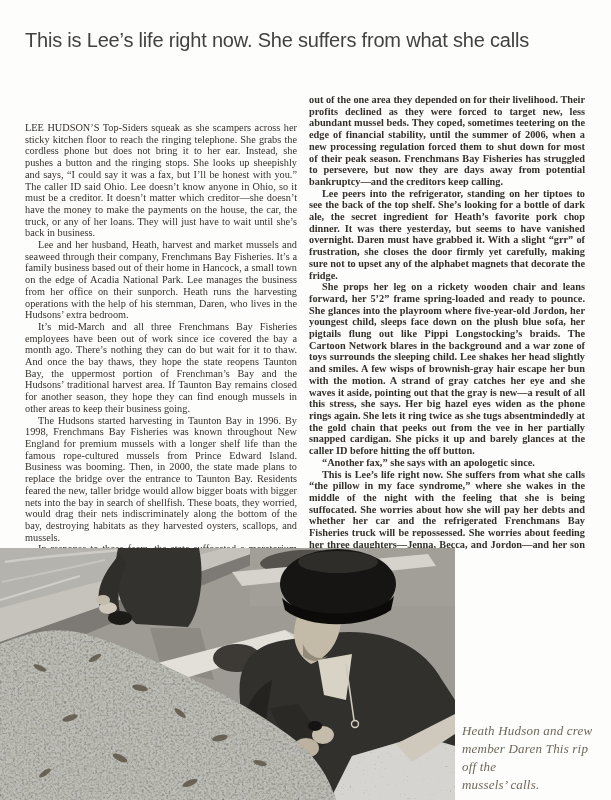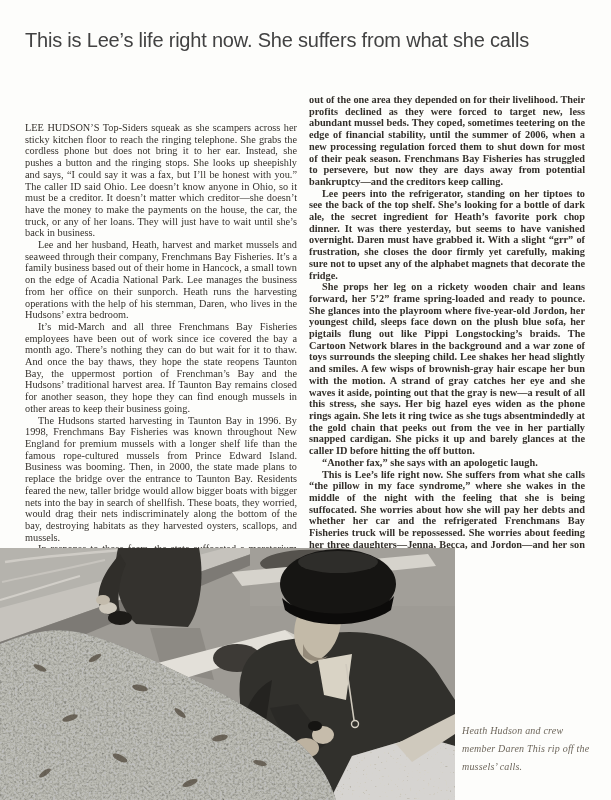--- a/index.html
+++ b/index.html
@@ -23,41 +23,41 @@
   .column.right{left:309px;width:276px;font-weight:bold;}
   .column p{margin:0;text-indent:13px;hyphens:none;}
   .column p.noindent{text-indent:0;}
   figure.photo{
     position:absolute;left:0;top:548px;width:455px;height:252px;
     margin:0;padding:0;line-height:0;
   }
   .photo-caption{
     position:absolute;left:462px;top:722px;width:140px;
     font-family:"Liberation Serif", serif;font-style:italic;
-    font-size:10px;line-height:18px;color:#6e675c;letter-spacing:0.2px;
+    font-size:13px;line-height:18px;color:#6e675c;letter-spacing:0.2px;
   }
 </style>
 </head>
 <body>
 
 <h1 class="page-title">This is Lee’s life right now. She suffers from what she calls</h1>
 
 <div class="column left">
   <p class="noindent">LEE HUDSON’S Top-Siders squeak as she scampers across her sticky kitchen floor to reach the ringing telephone. She grabs the cordless phone but does not bring it to her ear. Instead, she pushes a button and the ringing stops. She looks up sheepishly and says, “I could say it was a fax, but I’ll be honest with you.” The caller ID said Ohio. Lee doesn’t know anyone in Ohio, so it must be a creditor. It doesn’t matter which creditor—she doesn’t have the money to make the payments on the house, the car, the truck, or any of her loans. They will just have to wait until she’s back in business.</p>
   <p>Lee and her husband, Heath, harvest and market mussels and seaweed through their company, Frenchmans Bay Fisheries. It’s a family business based out of their home in Hancock, a small town on the edge of Acadia National Park. Lee manages the business from her office on their sunporch. Heath runs the harvesting operations with the help of his sternman, Daren, who lives in the Hudsons’ extra bedroom.</p>
   <p>It’s mid-March and all three Frenchmans Bay Fisheries employees have been out of work since ice covered the bay a month ago. There’s nothing they can do but wait for it to thaw. And once the bay thaws, they hope the state reopens Taunton Bay, the uppermost portion of Frenchman’s Bay and the Hudsons’ traditional harvest area. If Taunton Bay remains closed for another season, they hope they can find enough mussels in other areas to keep their business going.</p>
   <p>The Hudsons started harvesting in Taunton Bay in 1996. By 1998, Frenchmans Bay Fisheries was known throughout New England for premium mussels with a longer shelf life than the famous rope-cultured mussels from Prince Edward Island. Business was booming. Then, in 2000, the state made plans to replace the bridge over the entrance to Taunton Bay. Residents feared the new, taller bridge would allow bigger boats with bigger nets into the bay in search of shellfish. These boats, they worried, would drag their nets indiscriminately along the bottom of the bay, destroying habitats as they harvested oysters, scallops, and mussels.</p>
   <p>In response to those fears, the state suffocated a moratorium on all dragging in Taunton Bay, kicking the Hudsons and their small dragger</p>
 </div>
 
 <div class="column right">
   <p class="noindent">out of the one area they depended on for their livelihood. Their profits declined as they were forced to target new, less abundant mussel beds. They coped, sometimes teetering on the edge of financial stability, until the summer of 2006, when a new processing regulation forced them to shut down for most of their peak season. Frenchmans Bay Fisheries has struggled to persevere, but now they are days away from potential bankruptcy—and the creditors keep calling.</p>
   <p>Lee peers into the refrigerator, standing on her tiptoes to see the back of the top shelf. She’s looking for a bottle of dark ale, the secret ingredient for Heath’s favorite pork chop dinner. It was there yesterday, but seems to have vanished overnight. Daren must have grabbed it. With a slight “grr” of frustration, she closes the door firmly yet carefully, making sure not to upset any of the alphabet magnets that decorate the fridge.</p>
   <p>She props her leg on a rickety wooden chair and leans forward, her 5’2” frame spring-loaded and ready to pounce. She glances into the playroom where five-year-old Jordon, her youngest child, sleeps face down on the plush blue sofa, her pigtails flung out like Pippi Longstocking’s braids. The Cartoon Network blares in the background and a war zone of toys surrounds the sleeping child. Lee shakes her head slightly and smiles. A few wisps of brownish-gray hair escape her bun with the motion. A strand of gray catches her eye and she waves it aside, pointing out that the gray is new—a result of all this stress, she says. Her big hazel eyes widen as the phone rings again. She lets it ring twice as she tugs absentmindedly at the gold chain that peeks out from the vee in her partially snapped cardigan. She picks it up and barely glances at the caller ID before hitting the off button.</p>
-  <p>“Another fax,” she says with an apologetic laugh.</p>
+  <p>“Another fax,” she says with an apologetic since.</p>
   <p>This is Lee’s life right now. She suffers from what she calls “the pillow in my face syndrome,” where she wakes in the middle of the night with the feeling that she is being suffocated. She worries about how she will pay her debts and whether her car and the refrigerated Frenchmans Bay Fisheries truck will be repossessed. She worries about feeding her three daughters—Jenna, Becca, and Jordon—and her son Brandon,</p>
 </div>
 
 <figure class="photo">
   <svg width="455" height="252" viewBox="0 0 455 252" xmlns="http://www.w3.org/2000/svg">
     <defs>
       <filter id="musselTex" x="-5%" y="-5%" width="110%" height="110%">
         <feTurbulence type="fractalNoise" baseFrequency="0.45" numOctaves="3" seed="11" result="n"></feTurbulence>
         <feColorMatrix in="n" type="matrix" values="0.6 0.6 0.6 0 0  0.6 0.6 0.6 0 0  0.55 0.55 0.55 0 0  0 0 0 0 0.5" result="gn"></feColorMatrix>
         <feComposite in="gn" in2="SourceAlpha" operator="in" result="clip"></feComposite>

